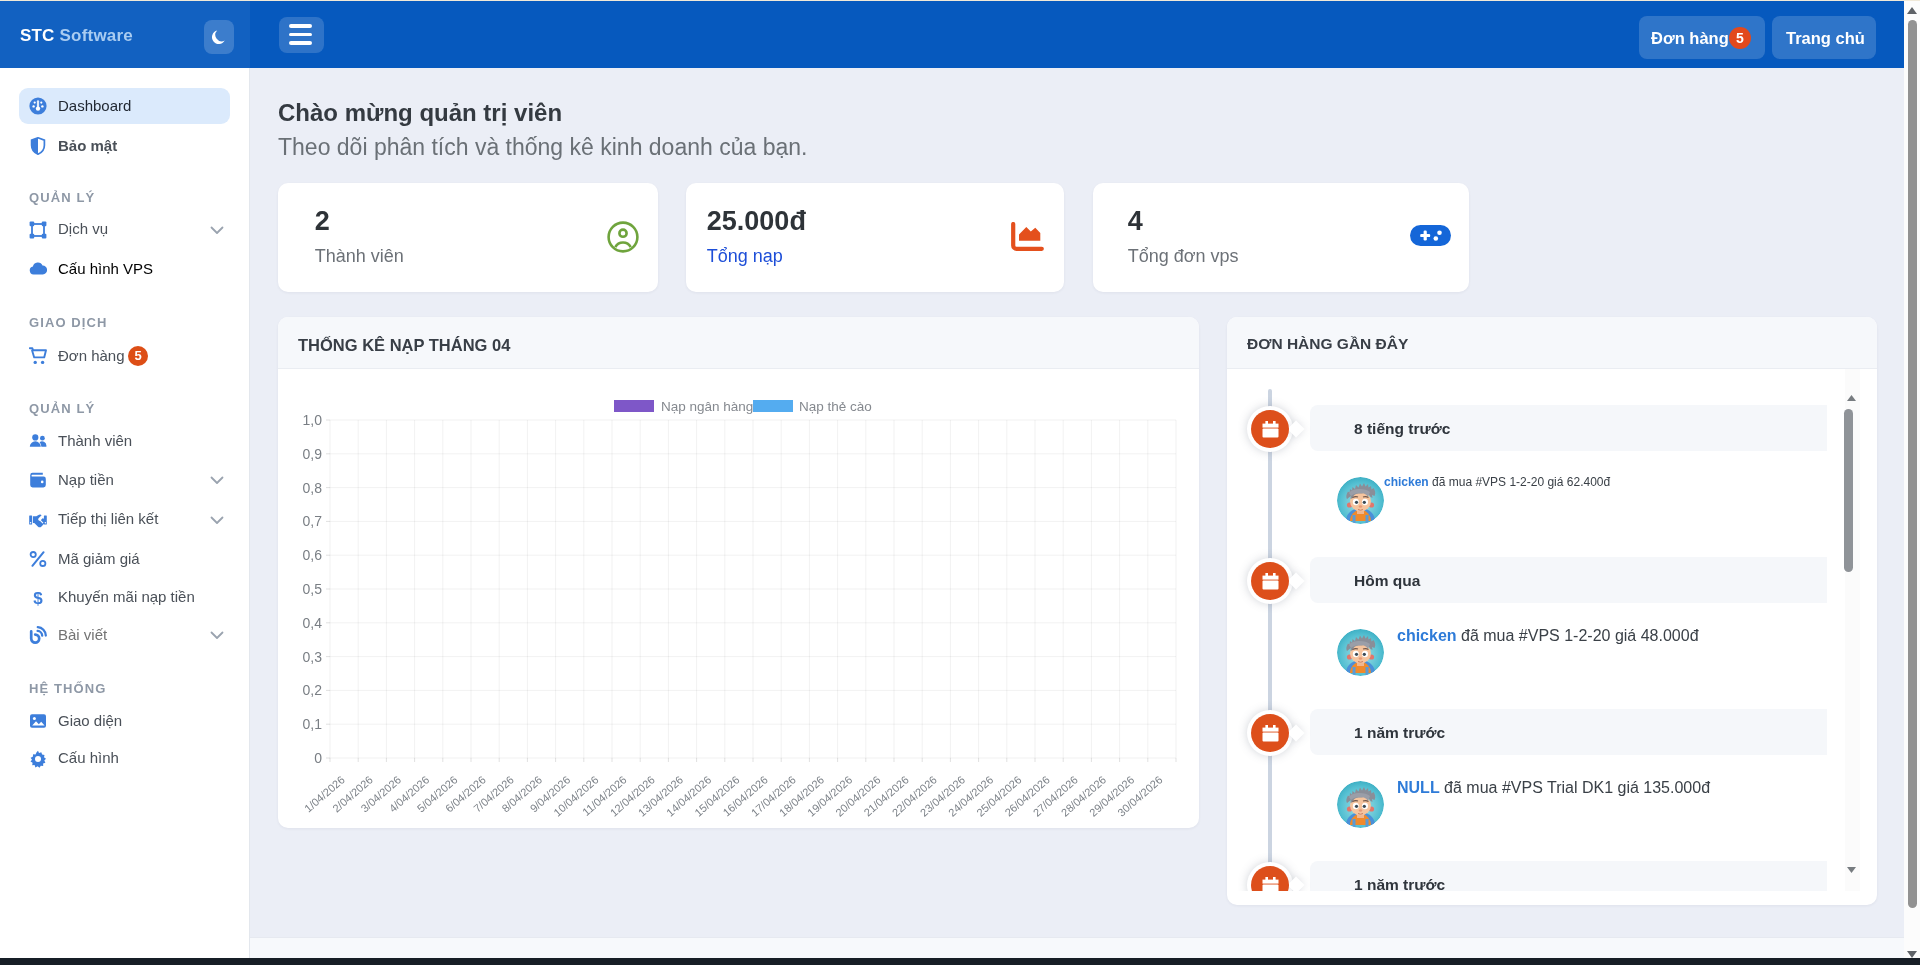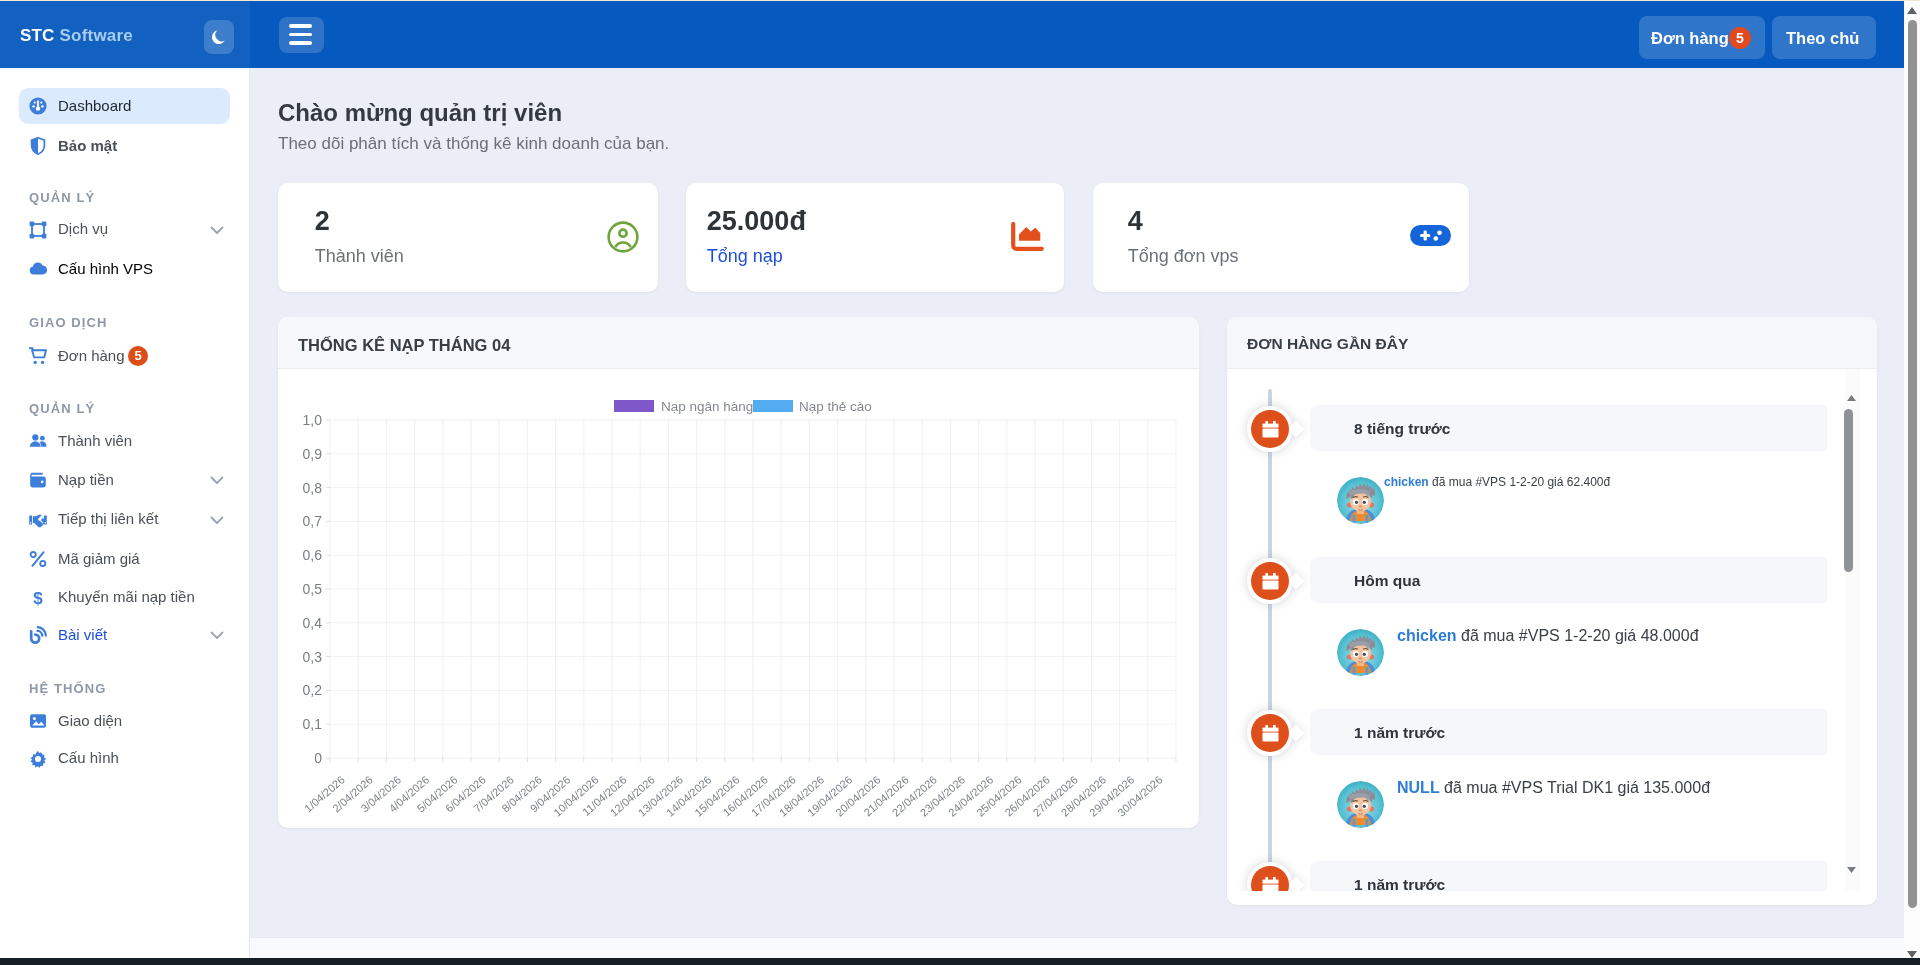--- a/index.html
+++ b/index.html
@@ -16,21 +16,21 @@
     <path d="M13.6 12.3 A6.8 6.8 0 0 1 5.5 1.6 A7.3 7.3 0 1 0 13.6 12.3Z" fill="#fff"></path>
   </svg>
 <div class="abs" style="left:279px;top:17px;width:45px;height:36px;border-radius:8px;background:rgba(255,255,255,.16)"></div>
 <div class="abs" style="left:289px;top:24.2px;width:23px;height:3.7px;border-radius:2px;background:#fff"></div>
 <div class="abs" style="left:289px;top:32.7px;width:23px;height:3.7px;border-radius:2px;background:#fff"></div>
 <div class="abs" style="left:289px;top:41.2px;width:23px;height:3.7px;border-radius:2px;background:#fff"></div>
 <div class="abs" style="left:1639px;top:16px;width:126px;height:43px;border-radius:8px;background:rgba(255,255,255,0.17)"></div>
 <div class="abs" style="left:1651px;top:29px;font-size:16.5px;font-weight:bold;color:#fff">Đơn hàng</div>
 <div class="abs" style="left:1729px;top:27px;width:22px;height:22px;border-radius:50%;background:#E2491C;color:#fff;font-size:14px;font-weight:bold;text-align:center;line-height:22px">5</div>
 <div class="abs" style="left:1772px;top:16px;width:104px;height:43px;border-radius:8px;background:rgba(255,255,255,0.17)"></div>
-<div class="abs" style="left:1786px;top:29px;font-size:16.5px;font-weight:bold;color:#fff">Theo chủ</div>
+<div class="abs" style="left:1786px;top:29px;font-size:16.5px;font-weight:bold;color:#fff">Trang chủ</div>
 <div class="abs" style="left:0;top:68px;width:250px;height:890px;background:#fff;border-right:1px solid #E3E7ED"></div>
 <div class="abs" style="left:19px;top:88px;width:211px;height:36px;border-radius:9px;background:#DBEAFC"></div>
 <svg class="abs" style="left:29px;top:97px" width="18" height="18" viewBox="0 0 18 18">
     <circle cx="9" cy="9" r="8.6" fill="#3D7EDB"></circle>
 <rect x="7.9" y="3.2" width="2.2" height="7.5" rx="1.1" fill="#fff" opacity=".85"></rect>
 <circle cx="9" cy="11.6" r="2.2" fill="#fff"></circle>
 <circle cx="4.6" cy="9.4" r="1.2" fill="#fff"></circle>
 <circle cx="13.4" cy="9.4" r="1.2" fill="#fff"></circle>
 <circle cx="5.7" cy="5.6" r="1.1" fill="#fff"></circle>
 <circle cx="12.3" cy="5.6" r="1.1" fill="#fff"></circle>
@@ -101,38 +101,38 @@
 <div class="abs" style="left:58px;top:549.5px;font-size:15px;font-weight:400;color:#4A5058">Mã giảm giá</div>
 <svg class="abs" style="left:29px;top:588.5px" width="18" height="18" viewBox="0 0 18 18">
     <text x="9" y="14.6" font-family="'Liberation Sans',sans-serif" font-size="17" font-weight="bold" fill="#3D7EDB" text-anchor="middle">$</text>
   </svg>
 <div class="abs" style="left:58px;top:588.0px;font-size:15px;font-weight:400;color:#4A5058">Khuyến mãi nạp tiền</div>
 <svg class="abs" style="left:29px;top:626px" width="18" height="18" viewBox="0 0 18 18">
     <path d="M2.2 5.4 v7.2 a4 4 0 1 0 4-4" fill="none" stroke="#3D7EDB" stroke-width="2.7" stroke-linecap="round"></path>
 <path d="M8.6 4.9 a5 5 0 0 1 4.6 4.8" fill="none" stroke="#3D7EDB" stroke-width="2.3" stroke-linecap="round"></path>
 <path d="M8.8 1.2 a8.6 8.6 0 0 1 8 8.3" fill="none" stroke="#3D7EDB" stroke-width="2.3" stroke-linecap="round"></path>
   </svg>
-<div class="abs" style="left:58px;top:625.5px;font-size:15px;font-weight:400;color:#1d4ed8">Bài viết</div>
+<div class="abs" style="left:58px;top:625.5px;font-size:15px;font-weight:400;color:#737373">Bài viết</div>
 <svg class="abs" style="left:210px;top:631.0px" width="14" height="9" viewBox="0 0 14 9">
     <path d="M1.5 1.5 7 7 12.5 1.5" fill="none" stroke="#9AA3AF" stroke-width="1.8" stroke-linecap="round" stroke-linejoin="round"></path>
   </svg>
 <div class="abs" style="left:29px;top:680.5px;font-size:13px;font-weight:bold;color:#8E98A6;letter-spacing:1.1px">HỆ THỐNG</div>
 <svg class="abs" style="left:29px;top:712px" width="18" height="18" viewBox="0 0 18 18">
     <rect x="1" y="2.2" width="16" height="13.6" rx="2" fill="#3D7EDB"></rect>
 <circle cx="5.4" cy="6.4" r="1.5" fill="#fff"></circle>
 <path d="M3.2 13.6 7 9.2 l2.8 3 2.4-2.4 3.4 3.8 Z" fill="#fff"></path>
   </svg>
 <div class="abs" style="left:58px;top:711.5px;font-size:15px;font-weight:400;color:#4A5058">Giao diện</div>
 <svg class="abs" style="left:29px;top:749.5px" width="18" height="18" viewBox="0 0 18 18">
     <path d="M9 .8 l1 2.2 2.3-.7 .8 2.3 2.4.3-.5 2.4 2 1.4-1.7 1.8 1.1 2.2-2.3.9 .1 2.4-2.4-.3-1.3 2.1-1.9-1.5-2.2 1.1-.8-2.3-2.4.1 .4-2.4-2.1-1.2 1.5-1.9-1.4-2 2.2-1 .3-2.4 2.4.2 1.1-2.2Z" fill="#3D7EDB"></path>
 <circle cx="9" cy="9" r="3" fill="#fff"></circle>
   </svg>
 <div class="abs" style="left:58px;top:749.0px;font-size:15px;font-weight:400;color:#4A5058">Cấu hình</div>
 <div class="abs" style="left:278px;top:99px;font-size:24px;font-weight:bold;color:#343A41">Chào mừng quản trị viên</div>
-<div class="abs" style="left:278px;top:134px;font-size:17px;color:#6A7076">Theo dõi phân tích và thống kê kinh doanh của bạn.</div>
+<div class="abs" style="left:278px;top:134px;font-size:23px;color:#6A7076">Theo dõi phân tích và thống kê kinh doanh của bạn.</div>
 <div class="abs" style="left:278.2px;top:183px;width:379.4px;height:109px;border-radius:10px;background:#fff;box-shadow:0 1px 3px rgba(30,40,60,.06)"></div>
 <div class="abs" style="left:314.8px;top:206px;font-size:27px;font-weight:bold;color:#2E3338">2</div>
 <div class="abs" style="left:314.8px;top:246px;font-size:18px;color:#6C7177">Thành viên</div>
 <div class="abs" style="left:686.2px;top:183px;width:377.4px;height:109px;border-radius:10px;background:#fff;box-shadow:0 1px 3px rgba(30,40,60,.06)"></div>
 <div class="abs" style="left:706.8px;top:206px;font-size:27px;font-weight:bold;color:#2E3338">25.000đ</div>
 <div class="abs" style="left:706.8px;top:246px;font-size:18px;color:#1d4ed8">Tổng nạp</div>
 <div class="abs" style="left:1092.8px;top:183px;width:376.6px;height:109px;border-radius:10px;background:#fff;box-shadow:0 1px 3px rgba(30,40,60,.06)"></div>
 <div class="abs" style="left:1127.7px;top:206px;font-size:27px;font-weight:bold;color:#2E3338">4</div>
 <div class="abs" style="left:1127.7px;top:246px;font-size:18px;color:#6C7177">Tổng đơn vps</div>
 <svg class="abs" style="left:607px;top:221px" width="32" height="32" viewBox="0 0 32 32">

